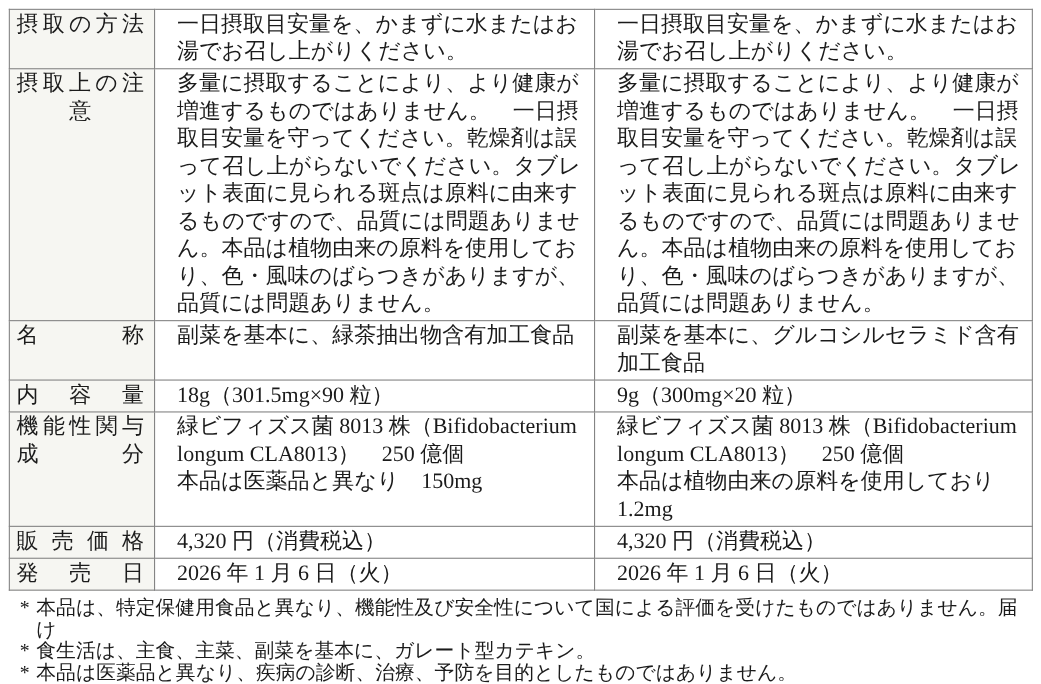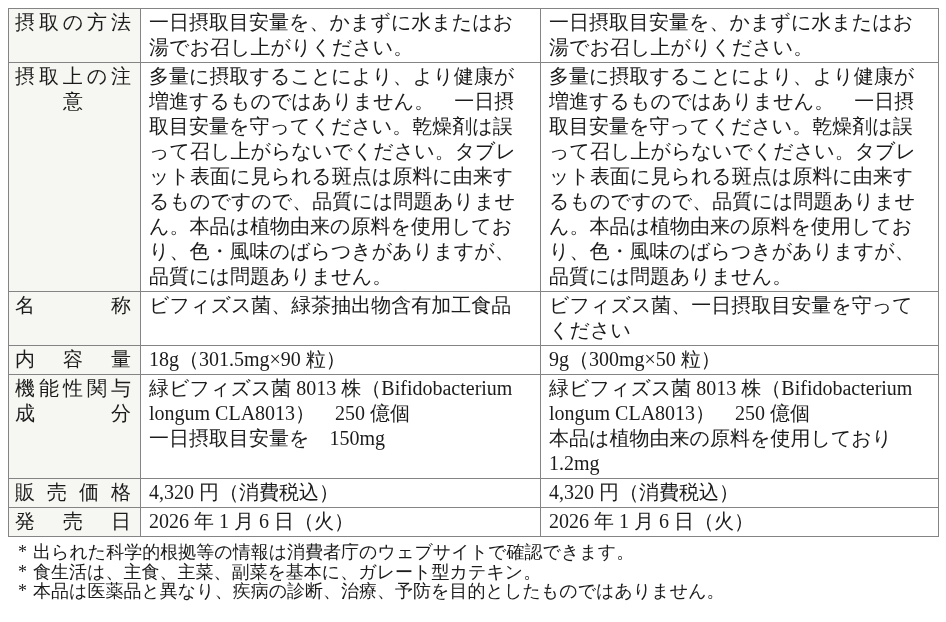--- a/index.html
+++ b/index.html
@@ -26,21 +26,21 @@
     line-height: 25px;
     word-break: normal;
     overflow-wrap: break-word;
   }
   table.info th {
     background: #f6f6f2;
     padding: 1px 9px 1px 6px;
     text-align: left;
   }
   table.info td {
-    padding: 1px 8px 2px 8px;
+    padding: 1px 8px 2px 20px;
     font-family: Liberation Serif, serif;
   }
   .dist { width: 100%; }
 
   .footnotes {
     margin: 6px 0 0 10px;
     width: 924px;
     font-size: 18px;
     line-height: 19.6px;
   }
@@ -105,60 +105,60 @@
       </tr>
 
       <tr>
         <th>
           <div class="dist" style="display: flex; justify-content: space-between;">
               <span>名</span>
               <span>称</span>
             </div>
         </th>
         <td>
-          <div>ビフィズス菌、緑茶抽出物含有加工食品</div>
-        </td>
-        <td>
-          <div>ビフィズス菌、一日摂取目安量を守ってください</div>
+          <div>副菜を基本に、緑茶抽出物含有加工食品</div>
+        </td>
+        <td>
+          <div>副菜を基本に、グルコシルセラミド含有加工食品</div>
         </td>
       </tr>
 
       <tr>
         <th>
           <div class="dist" style="display: flex; justify-content: space-between;">
               <span>内</span>
               <span>容</span>
               <span>量</span>
             </div>
         </th>
         <td>
           <div>18g（301.5mg×90 粒）</div>
         </td>
         <td>
-          <div>9g（300mg×50 粒）</div>
+          <div>9g（300mg×20 粒）</div>
         </td>
       </tr>
 
       <tr>
         <th>
           <div class="dist" style="display: flex; justify-content: space-between;">
               <span>機</span>
               <span>能</span>
               <span>性</span>
               <span>関</span>
               <span>与</span>
             </div>
           <div class="dist" style="display: flex; justify-content: space-between;">
               <span>成</span>
               <span>分</span>
             </div>
         </th>
         <td>
           <div>緑ビフィズス菌 8013 株（Bifidobacterium longum CLA8013）　250 億個</div>
-          <div>一日摂取目安量を　150mg</div>
+          <div>本品は医薬品と異なり　150mg</div>
         </td>
         <td>
           <div>緑ビフィズス菌 8013 株（Bifidobacterium longum CLA8013）　250 億個</div>
           <div>本品は植物由来の原料を使用しており 1.2mg</div>
         </td>
       </tr>
 
       <tr>
         <th>
           <div class="dist" style="display: flex; justify-content: space-between;">
@@ -191,21 +191,21 @@
           <div>2026 年 1 月 6 日（火）</div>
         </td>
       </tr>
 
     </tbody>
   </table>
 
   <div class="footnotes">
     <div class="fnote">
       <span class="marker">*</span>
-      <div>出られた科学的根拠等の情報は消費者庁のウェブサイトで確認できます。</div>
+      <div>本品は、特定保健用食品と異なり、機能性及び安全性について国による評価を受けたものではありません。届け</div>
     </div>
     <div class="fnote">
       <span class="marker">*</span>
       <div>食生活は、主食、主菜、副菜を基本に、ガレート型カテキン。</div>
     </div>
     <div class="fnote">
       <span class="marker">*</span>
       <div>本品は医薬品と異なり、疾病の診断、治療、予防を目的としたものではありません。</div>
     </div>
   </div>

